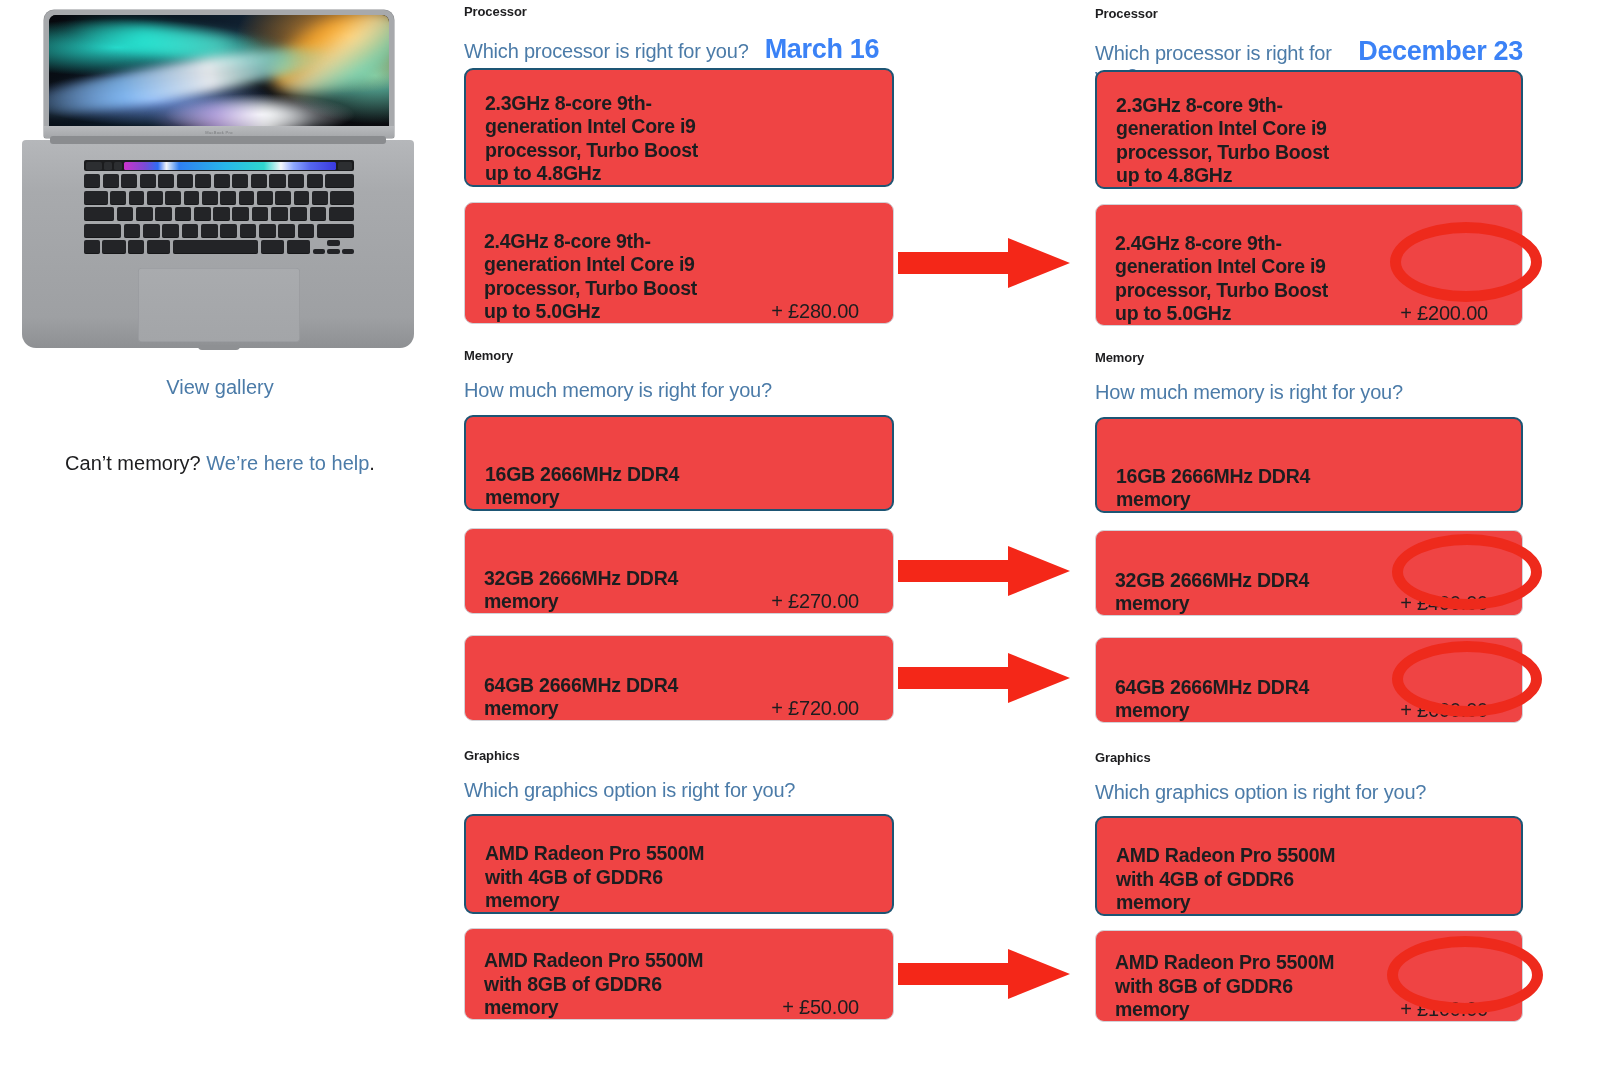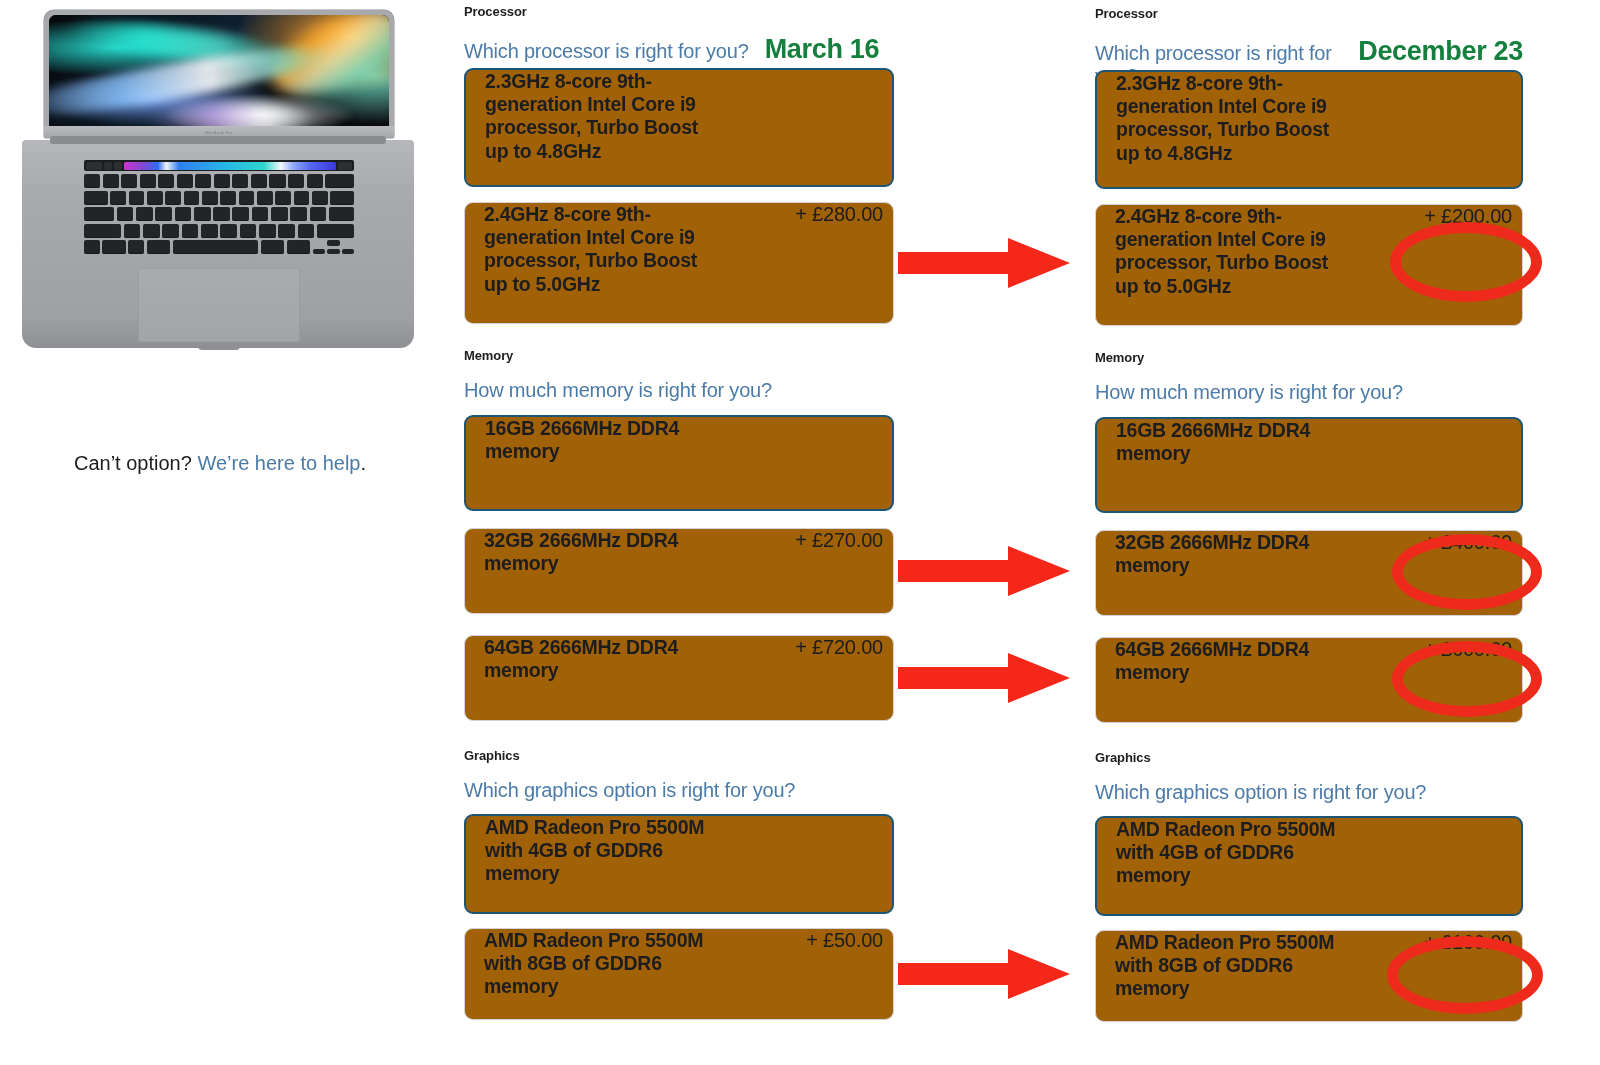--- a/index.html
+++ b/index.html
@@ -184,34 +184,34 @@
   }
   .sec-sub {
     font-size: 20px;
     color: #4b7ba8;
     letter-spacing: -0.2px;
   }
   .sub-row { display: flex; align-items: baseline; gap: 16px; }
   .date-tag {
     font-size: 27px;
     font-weight: bold;
-    color: #15803d;
+    color: #3b82f6;
     letter-spacing: -0.3px;
     white-space: nowrap;
   }
 
   .opt {
     position: relative;
     border: 1px solid #d2d2d7;
     border-radius: 9px;
-    background: #a16207;
+    background: #ef4444;
     display: flex;
-    align-items: flex-start;
+    align-items: flex-end;
     justify-content: space-between;
-    padding: 0 10px 0 19px;
+    padding: 0 34px 0 19px;
   }
   .opt.selected {
     border: 2px solid #1d5574;
   }
   .opt-label {
     font-size: 19.5px;
     font-weight: bold;
     color: #1d1d1f;
     line-height: 1.19;
     letter-spacing: -0.25px;
@@ -357,22 +357,23 @@
                   <div class="ak"></div>
                 </div>
             </div>
           </div>
         </div>
         <div class="trackpad"></div>
         <div class="notch"></div>
       </div>
     </div>
 
-
-    <div class="cant-decide"><span>Can’t option? </span><a href="#">We’re here to help</a><span>.</span></div>
+    <div class="view-gallery">View gallery</div>
+
+    <div class="cant-decide"><span>Can’t memory? </span><a href="#">We’re here to help</a><span>.</span></div>
   </div>
 
   <div class="col col-left" id="col-0">
       <div class="sec-title" style="position: absolute; top: 4px; left: 0px;">Processor</div>
       <div class="sub-row" style="position: absolute; top: 34px; left: 0px;">
         <div class="sec-sub">Which processor is right for you?</div>
         <div class="date-tag">March 16</div>
       </div>
       <div class="opt selected" style="position: absolute; top: 68px; left: 0px; width: 430px; height: 119px;">
         <div class="opt-label" style="max-width: 235px;">2.3GHz 8-core 9th-generation Intel Core i9 processor, Turbo Boost up to 4.8GHz</div>

